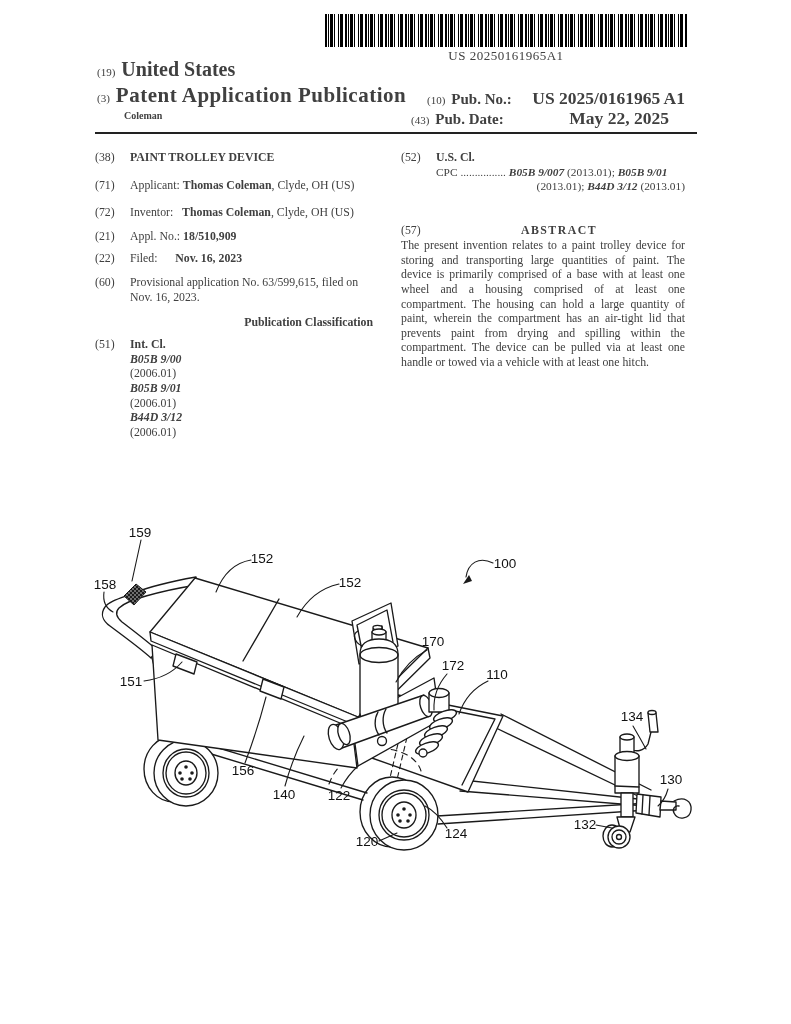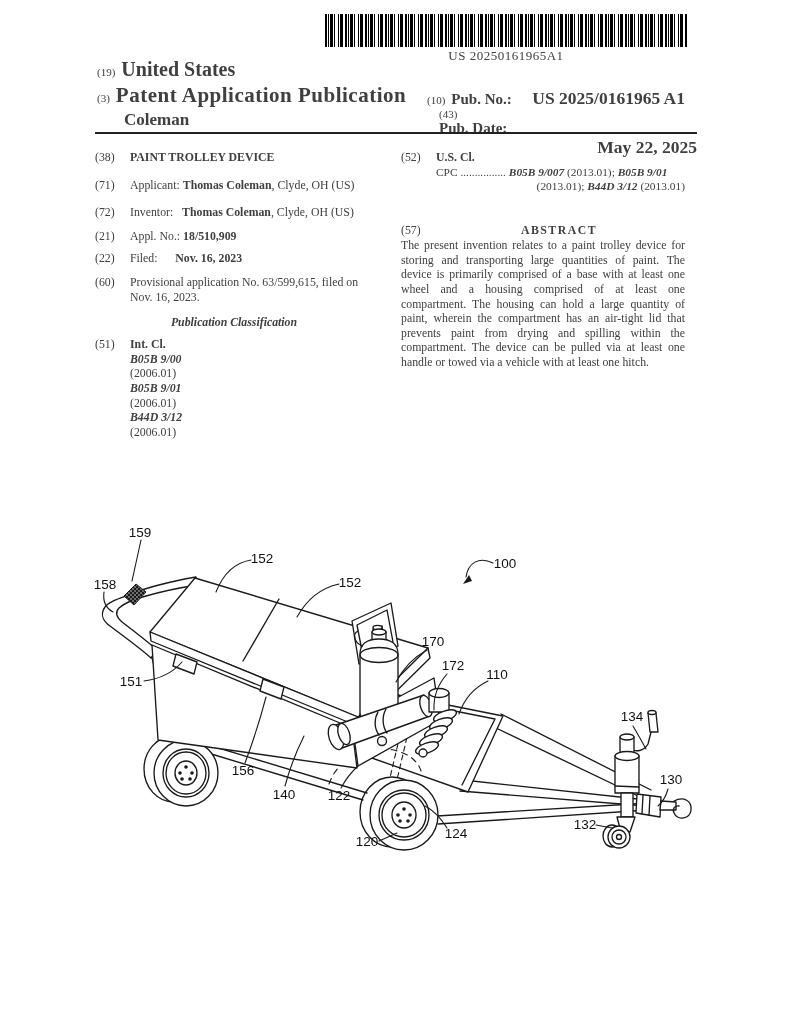--- a/index.html
+++ b/index.html
@@ -16,36 +16,36 @@
       #000 15px,#000 18px,#fff 18px,#fff 20px);}
   .barcode-label{position:absolute;left:325px;top:48px;width:362px;text-align:center;
     font-size:13px;letter-spacing:.5px;}
   
   .hrow{position:absolute;display:flex;align-items:baseline;}
   .paren{font-size:11px;margin-right:6px;}
   .h19{left:97px;top:58px;}
   .h19 .big{font-size:20px;font-weight:bold;}
   .h12{left:97px;top:83px;}
   .h12 .big{font-size:21px;font-weight:bold;letter-spacing:.5px;}
-  .hname{position:absolute;left:124px;top:110px;font-size:17px;font-weight:bold;}
+  .hname{position:absolute;left:124px;top:110px;font-size:10px;font-weight:bold;}
   .hr10{left:427px;top:88px;width:258px;}
-  .hr43{left:439px;top:108px;width:258px;flex-direction:column;}
+  .hr43{left:411px;top:108px;width:258px;}
   .hlbl{font-size:15px;font-weight:bold;}
   .hval{font-size:17.5px;font-weight:bold;margin-left:auto;}
   .rule{position:absolute;left:95px;top:132px;width:602px;height:2px;background:#222;}
   
   .colL{position:absolute;left:95px;top:150px;width:278px;font-size:11.8px;line-height:1.24;}
   .colR{position:absolute;left:401px;top:150px;width:284px;font-size:11.8px;line-height:1.24;}
   .item{display:grid;grid-template-columns:35px 1fr;}
   .b{font-weight:bold;}
   .bi{font-weight:bold;font-style:italic;}
   .mb13{margin-bottom:13px;} .mb10{margin-bottom:10px;} .mb9{margin-bottom:9px;}
   .mb7{margin-bottom:7px;}
   .chead{text-align:center;font-weight:bold;margin:0 0 7px 0;}
-  .chead2{text-align:center;font-weight:bold;margin:11px 0 7px 0;font-style:italic;}
+  .chead2{text-align:right;font-weight:bold;margin:11px 0 7px 0;}
   .clsrow{display:flex;flex-direction:column;}
   .clscode{width:108px;}
   .cpc{white-space:nowrap;font-size:11.4px;}
   .cpc2{text-align:right;font-size:11.4px;}
   .abs-head{display:grid;grid-template-columns:32px 1fr;margin-top:30px;}
   .abs-title{text-align:center;font-weight:bold;letter-spacing:1.5px;}
   .abstract{text-align:justify;}
   
   .figure{position:absolute;left:90px;top:515px;}
   .ln{fill:none;stroke:#1a1a1a;stroke-width:1.35;stroke-linejoin:round;stroke-linecap:round;}

